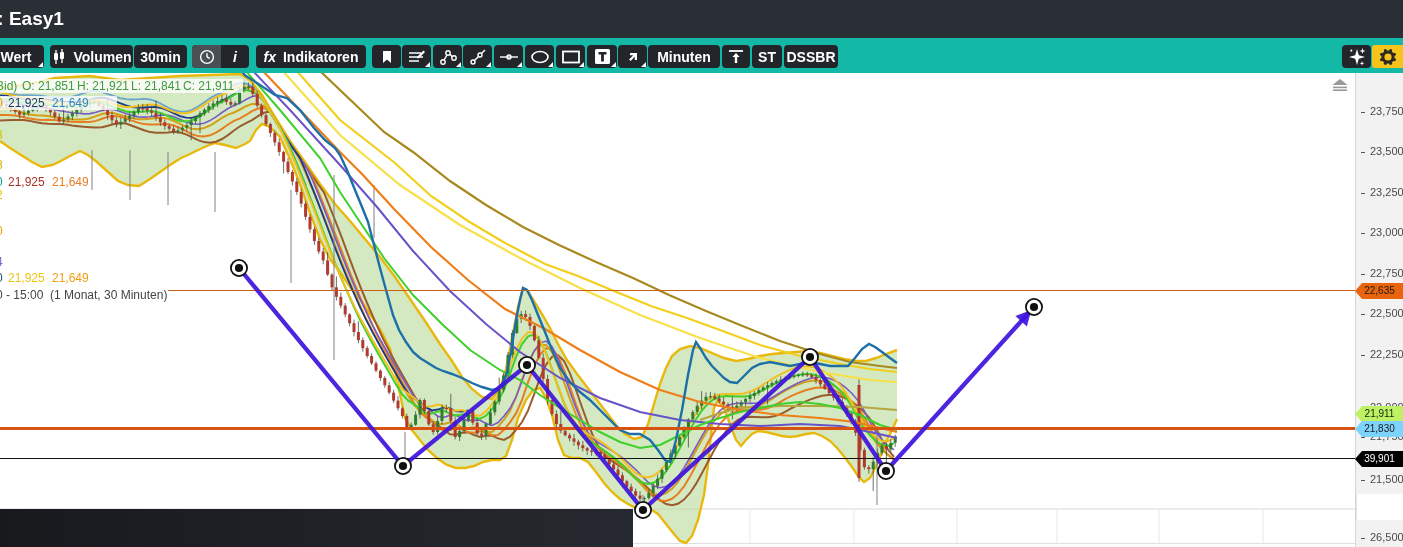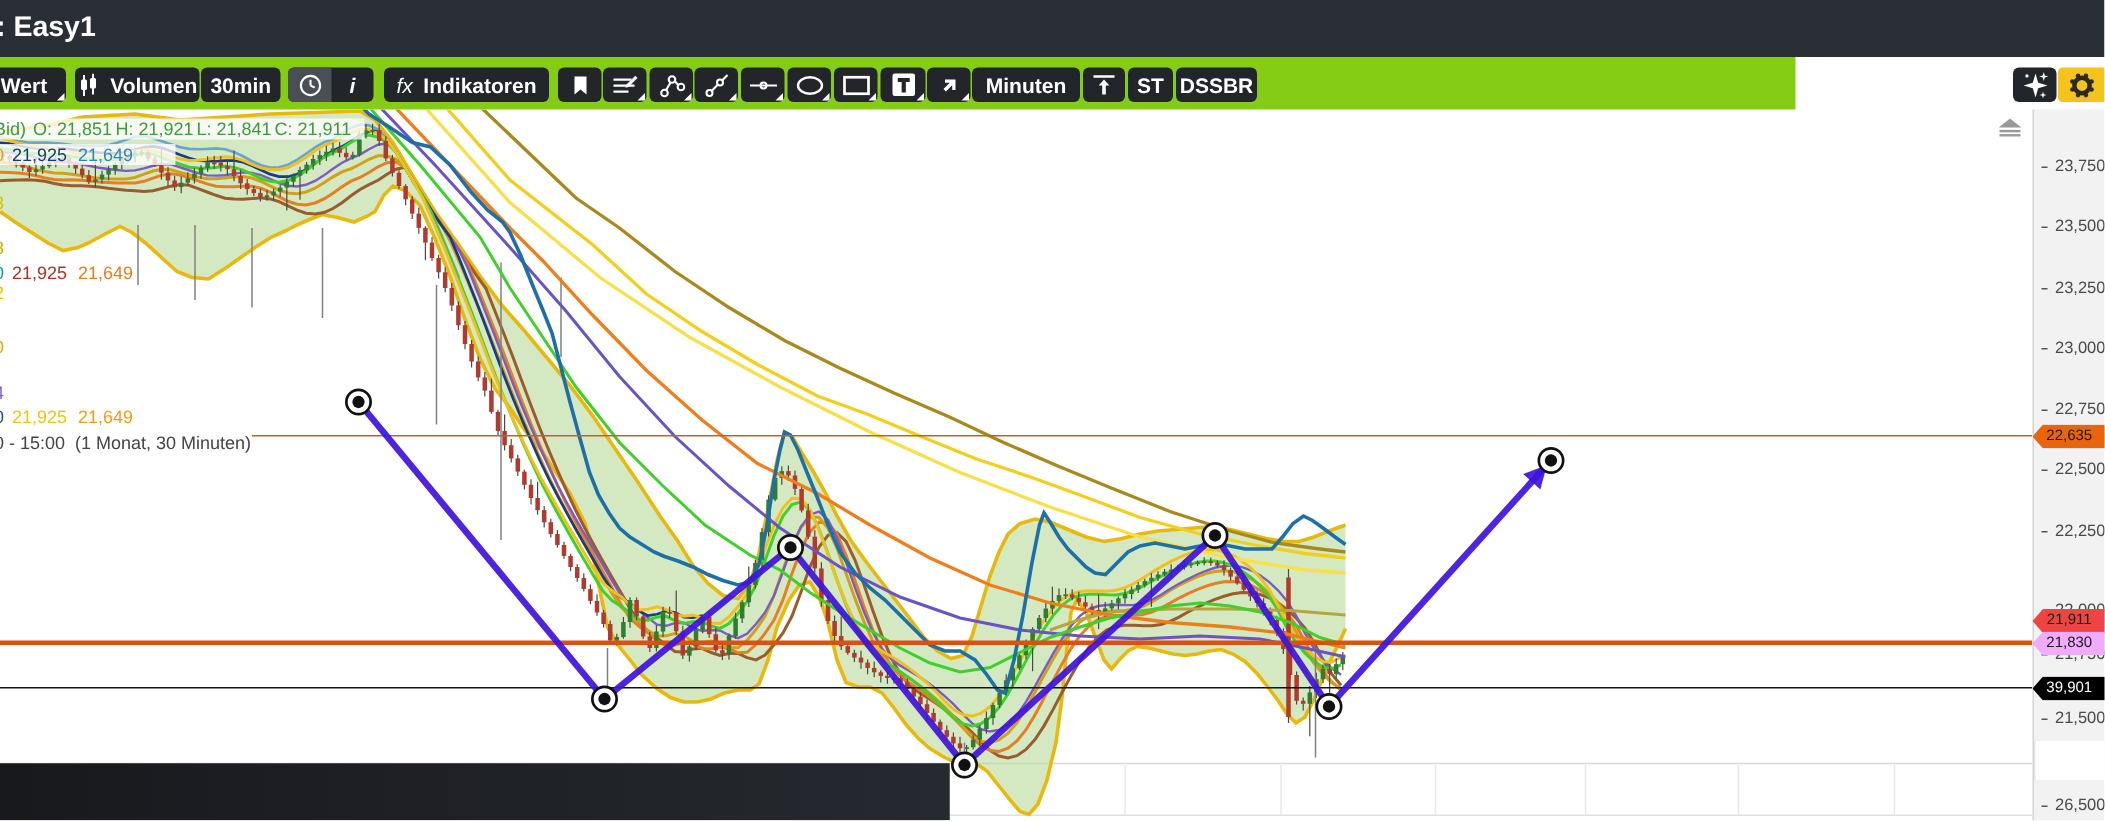--- a/index.html
+++ b/index.html
@@ -1,17 +1,17 @@
 <!DOCTYPE html>
 <html><head><meta charset="utf-8"><style>
 * { margin:0; padding:0; box-sizing:border-box; }
 body { width:1403px; height:547px; overflow:hidden; font-family:"Liberation Sans",sans-serif; background:#ffffff; position:relative; }
 #topbar { position:absolute; left:0; top:0; width:1403px; height:38px; background:#2a2e35; }
 #topbar .title { position:absolute; left:-9px; top:8px; color:#fff; font-size:19px; font-weight:bold; }
-#toolbar { position:absolute; left:0; top:38px; width:1197px; height:35px; background:#84cc16; }
+#toolbar { position:absolute; left:0; top:38px; width:1403px; height:35px; background:#14b8a6; }
 .tbtn { position:absolute; top:7px; height:23px; background:#22252a; border-radius:4px; display:flex; align-items:center; justify-content:center; }
 .tlbl { color:#fff; font-size:14px; font-weight:bold; }
 .cornertri { position:absolute; right:1px; bottom:1px; width:0; height:0; border-left:5px solid transparent; border-bottom:5px solid #fff; }
 #axis { position:absolute; left:1355px; top:73px; width:48px; height:474px; background:#f2f2f2; border-left:1px solid #d5d5d5; }
 #axis .gap { position:absolute; left:0; top:421px; width:100%; height:26px; background:#ffffff; border-left:1px solid #e5e5e5; }
 .tick { position:absolute; left:5px; color:#4a4a4a; font-size:11px; white-space:nowrap; }
 .dash { display:inline-block; width:4px; height:1px; background:#555; vertical-align:middle; margin-right:5px; }
 .tag { position:absolute; left:-1px; width:49px; height:16px; font-size:10px; line-height:16px; text-align:center;
   clip-path:polygon(7px 0, 100% 0, 100% 100%, 7px 100%, 0 50%); }
 </style></head><body>
@@ -41,21 +41,21 @@
           <circle cx="8" cy="8" r="6.4" fill="none" stroke="#fff" stroke-width="1.4"></circle>
           <line x1="8" y1="8" x2="8" y2="4.2" stroke="#fff" stroke-width="1.4"></line>
           <line x1="8" y1="8" x2="10.8" y2="9.4" stroke="#fff" stroke-width="1.4"></line>
         </svg>
       </div>
       <div style="position:absolute;left:29px;top:0;width:28px;height:23px;display:flex;align-items:center;justify-content:center">
         <span class="tlbl" style="font-style:italic">i</span>
       </div>
     </div>
     <div class="tbtn" style="left:256px;width:110px">
-      <span class="tlbl" style="font-style:italic;font-weight:normal">fx</span>
+      <span class="tlbl" style="font-style:italic;font-weight:bold">fx</span>
       <span class="tlbl" style="margin-left:7px">Indikatoren</span>
     </div>
     <div class="tbtn" style="left:372px;width:29px">
       <svg width="16" height="16" viewBox="0 0 16 16">
         <path d="M4 2 h8 v12 l-4 -3.4 -4 3.4 z" fill="#fff"></path>
       </svg>
     </div>
     <div class="tbtn" style="left:402px;width:29px">
       <svg width="18" height="16" viewBox="0 0 18 16">
         <line x1="1" y1="4" x2="13" y2="4" stroke="#fff" stroke-width="1.5"></line>
@@ -668,16 +668,16 @@
     <div class="tick" style="top:72px"><span class="dash"></span>23,500</div>
     <div class="tick" style="top:113px"><span class="dash"></span>23,250</div>
     <div class="tick" style="top:153px"><span class="dash"></span>23,000</div>
     <div class="tick" style="top:194px"><span class="dash"></span>22,750</div>
     <div class="tick" style="top:234px"><span class="dash"></span>22,500</div>
     <div class="tick" style="top:275px"><span class="dash"></span>22,250</div>
     <div class="tick" style="top:328px"><span class="dash"></span>22,000</div>
     <div class="tick" style="top:357px"><span class="dash"></span>21,750</div>
     <div class="tick" style="top:400px"><span class="dash"></span>21,500</div>
     <div class="tag" style="top:210px;background:#e8650d;color:#1a1a1a">22,635</div>
-    <div class="tag" style="top:333px;background:#ef4444;color:#0a2a0a">21,911</div>
-    <div class="tag" style="top:348px;background:#f0abfc;color:#1a1a1a">21,830</div>
+    <div class="tag" style="top:333px;background:#bef264;color:#0a2a0a">21,911</div>
+    <div class="tag" style="top:348px;background:#7dd3fc;color:#1a1a1a">21,830</div>
     <div class="tag" style="top:378px;background:#000000;color:#ffffff">39,901</div>
     <div class="tick" style="top:458px"><span class="dash"></span>26,500</div>
   </div>
 </body></html>

